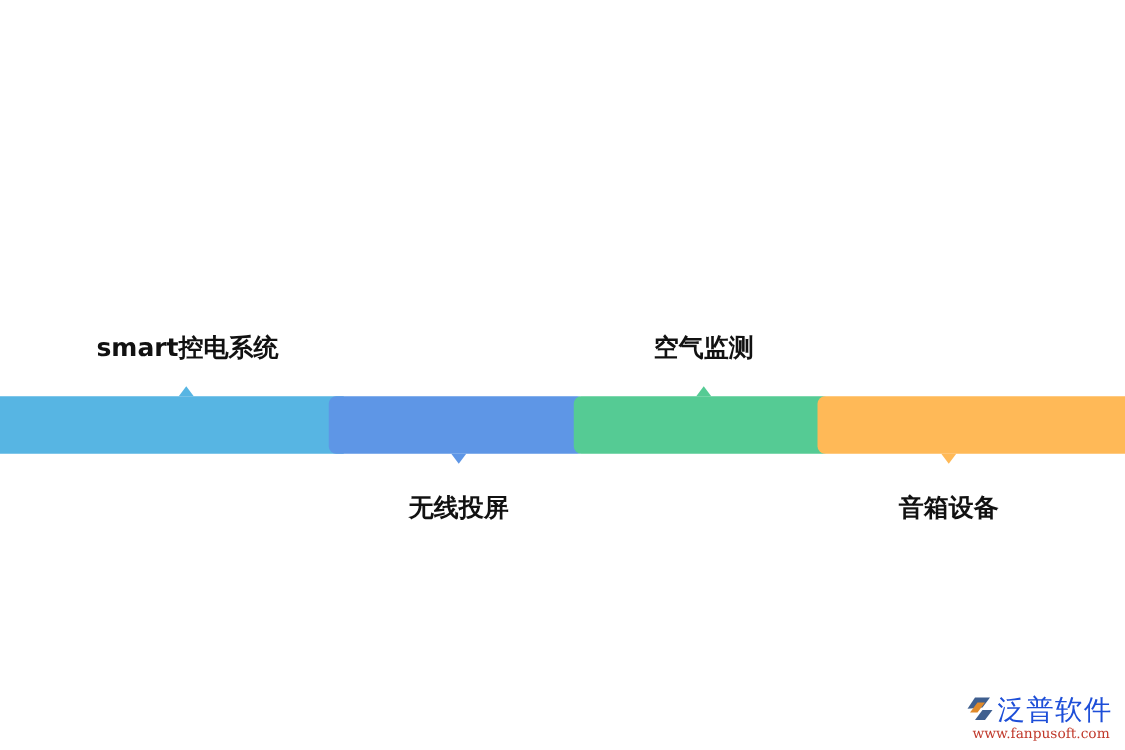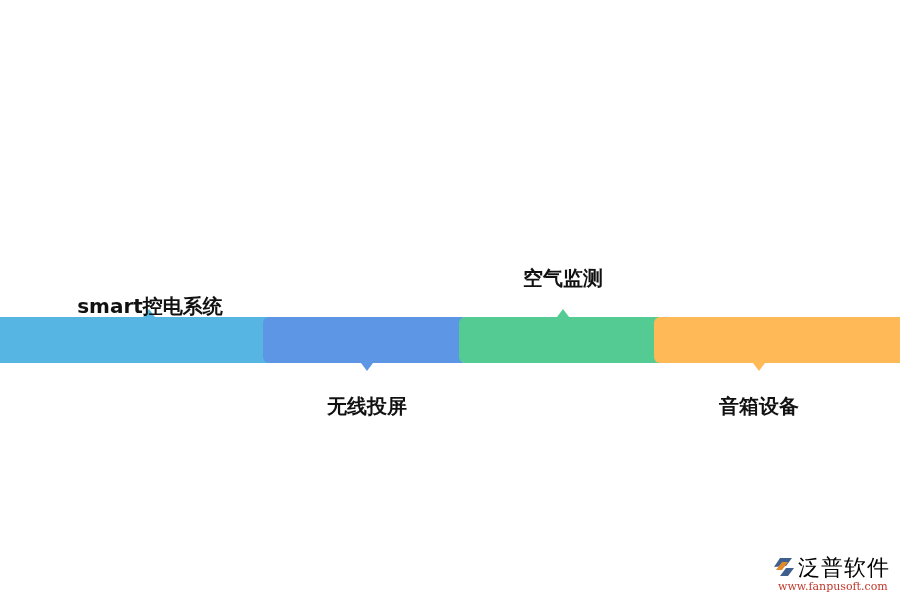--- a/index.html
+++ b/index.html
@@ -8,38 +8,38 @@
   .seg { position:absolute; top:317px; height:46px; border-radius:6px; }
   .seg.first { border-radius:0; }
   .ptr { position:absolute; width:0; height:0; border-left:6px solid transparent; border-right:6px solid transparent; }
   .ptr.up { top:309px; border-bottom-width:8px; border-bottom-style:solid; }
   .ptr.down { top:363px; border-top-width:8px; border-top-style:solid; }
   .label { position:absolute; font-size:20px; font-weight:bold; color:#111; white-space:nowrap; transform:translateX(-50%); }
   .label.top { top:265px; }
   .label.bottom { top:393px; }
   .logo { position:absolute; left:770px; top:553px; width:125px; height:40px; }
   .logo .mark { position:absolute; left:2px; top:3px; width:24px; height:22px; }
-  .logo .name { position:absolute; left:28px; top:0px; font-size:22px; color:#000000; letter-spacing:1px; }
+  .logo .name { position:absolute; left:28px; top:0px; font-size:22px; color:#1d4ed8; letter-spacing:1px; }
   .logo .url { position:absolute; left:8px; top:27px; font-size:11px; color:#c0392b; font-family:"DejaVu Serif", serif;text-align:center; }
 </style>
 </head>
 <body>
 
 <div>
   <div class="seg first" style="left:0;width:275px;background:#57B5E3;"></div>
   <div class="seg" style="left:263px;width:205px;background:#5E96E6;"></div>
   <div class="seg" style="left:459px;width:205px;background:#55CB94;"></div>
   <div class="seg" style="left:654px;width:260px;background:#FFB957;"></div>
 
   <div class="ptr up" style="left:143px;border-bottom-color:#57B5E3;"></div>
   <div class="ptr down" style="left:361px;border-top-color:#5E96E6;"></div>
   <div class="ptr up" style="left:557px;border-bottom-color:#55CB94;"></div>
   <div class="ptr down" style="left:753px;border-top-color:#FFB957;"></div>
 
-  <div class="label top" style="left:150px;margin-top:28px;">smart控电系统</div>
+  <div class="label top" style="left:150px;">smart控电系统</div>
   <div class="label bottom" style="left:367px;">无线投屏</div>
   <div class="label top" style="left:563px;">空气监测</div>
   <div class="label bottom" style="left:759px;">音箱设备</div>
 </div>
 
 <div class="logo">
   <svg class="mark" viewBox="0 0 24 22">
     <path d="M2 11 L8 2 L20 2 L14 10 Z" fill="#3f5f8f"></path>
     <path d="M4 14 L10 6 L16 6 L10 14 Z" fill="#e08a2a"></path>
     <path d="M8 20 L14 12 L22 12 L16 20 Z" fill="#3f5f8f"></path>

